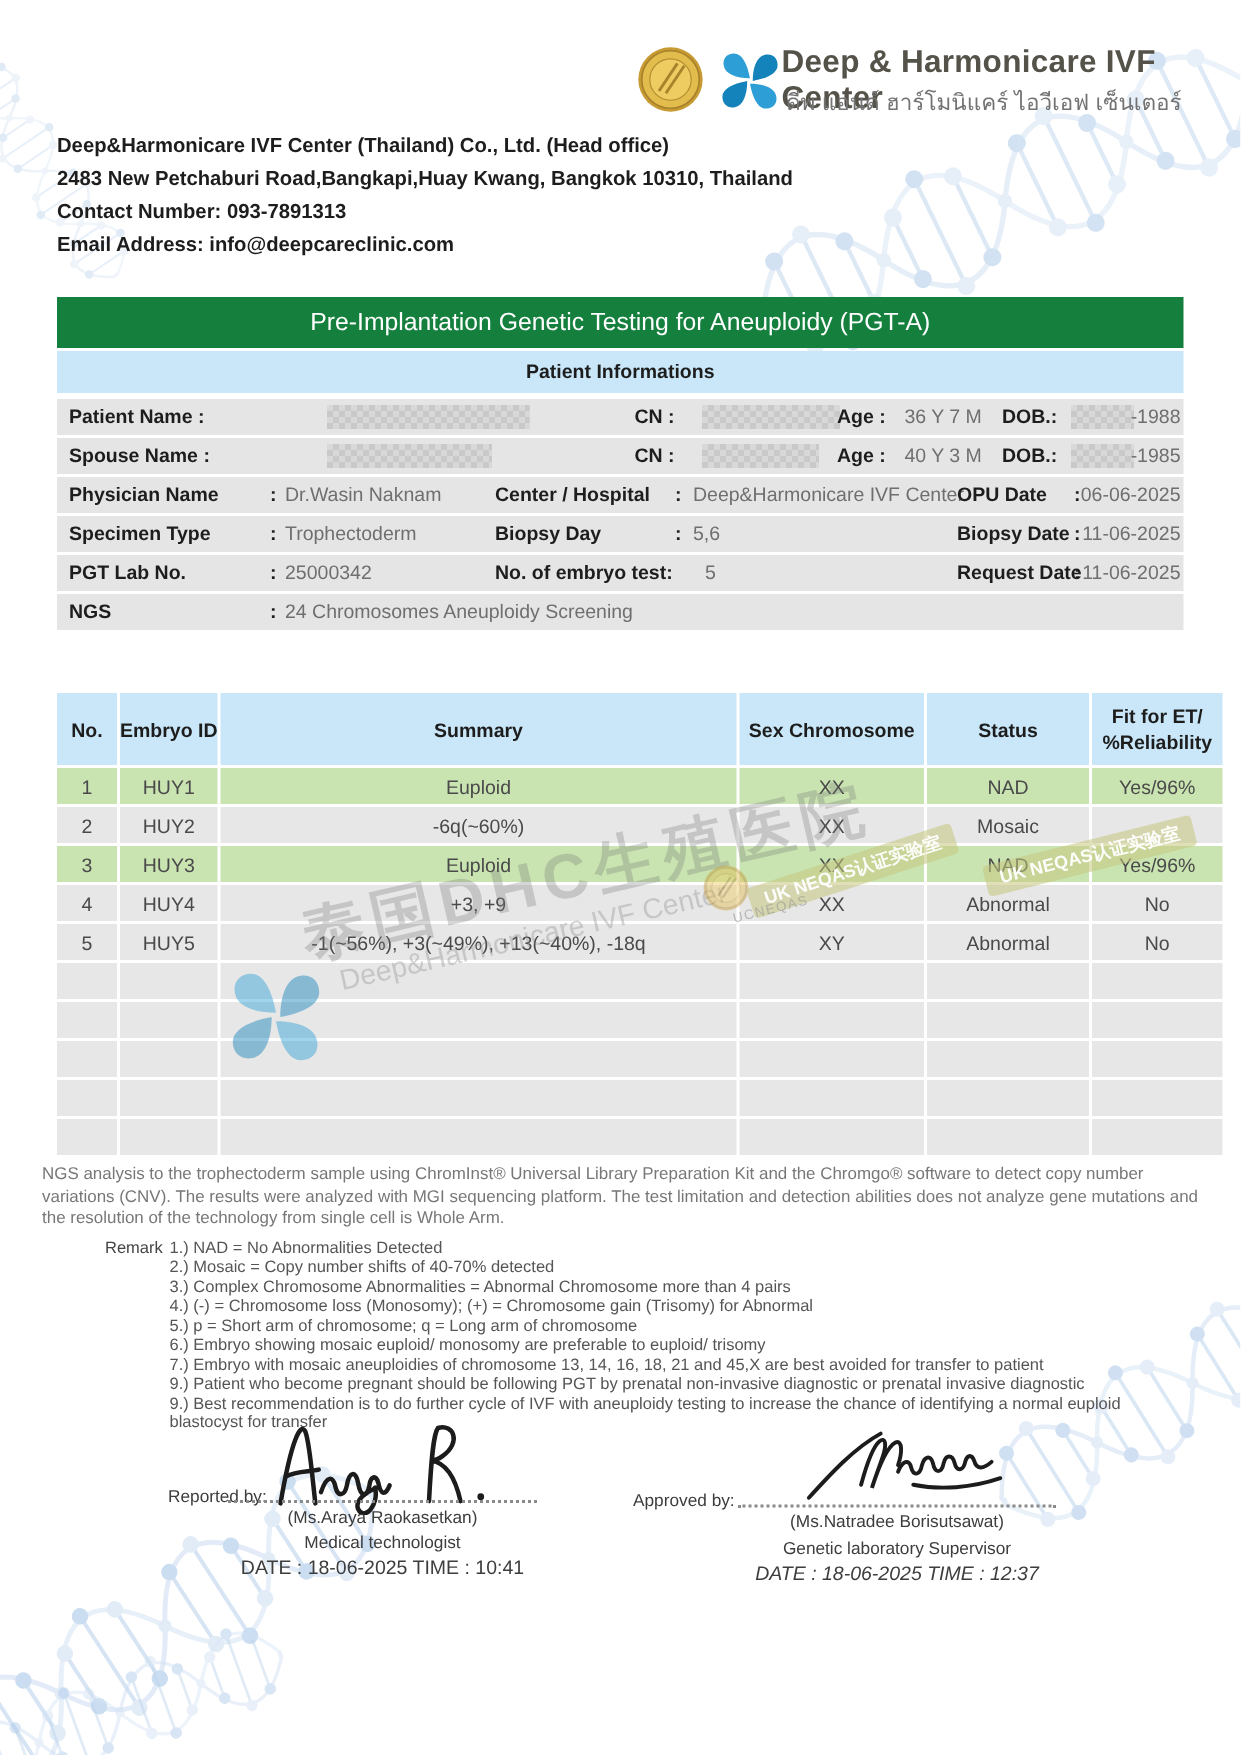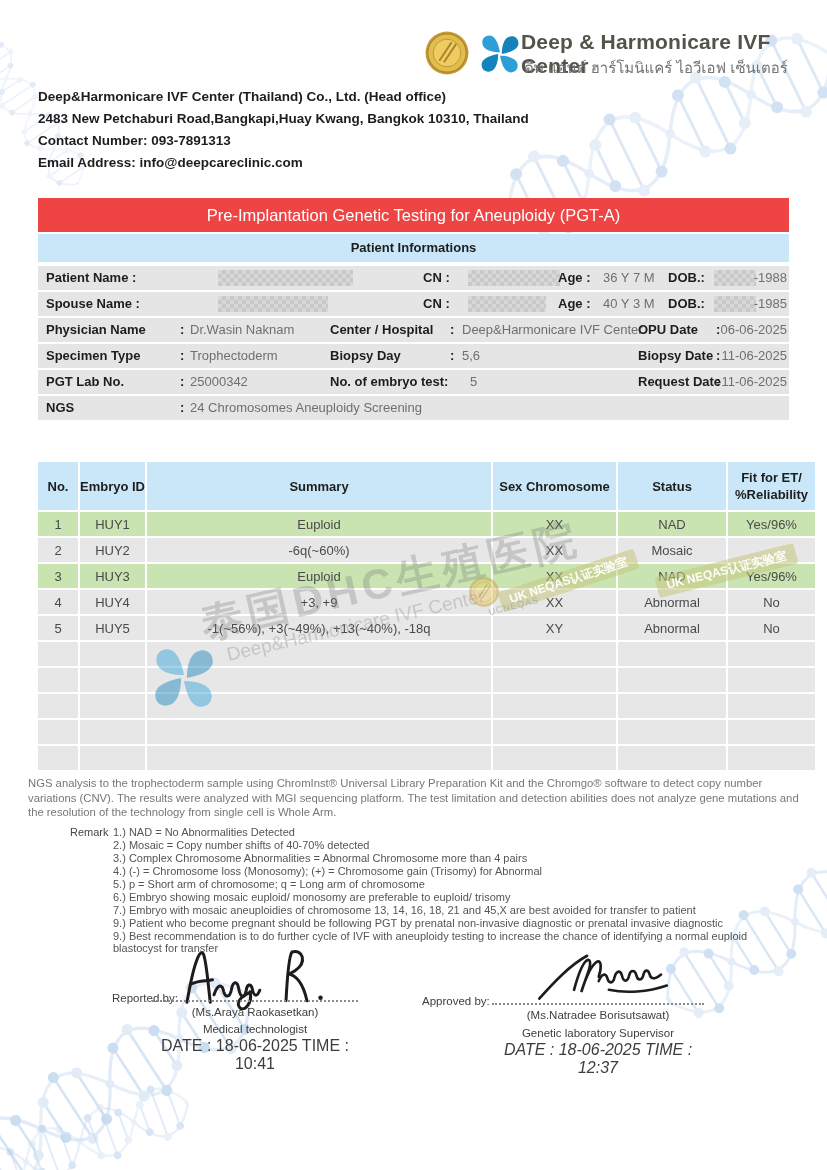--- a/index.html
+++ b/index.html
@@ -4,21 +4,21 @@
 <style>
   html,body{margin:0;padding:0;background:#fff;}
   .page{position:relative;width:827px;height:1170px;background:#ffffff;overflow:hidden;
         font-family:"Liberation Sans", sans-serif;color:#222;}
   .abs{position:absolute;}
   
   .brand-en{position:absolute;left:521px;top:30px;font-size:21px;font-weight:bold;color:#55524a;letter-spacing:.2px;}
   .brand-th{position:absolute;left:524px;top:56px;font-size:15px;color:#737373;}
   .addr{position:absolute;left:38px;top:86px;font-size:13.5px;font-weight:bold;color:#1d1d1d;line-height:22px;}
   
-  .bar-blue{position:absolute;left:38px;width:751px;background:#ef4444;color:#fff;text-align:center;}
+  .bar-blue{position:absolute;left:38px;width:751px;background:#15803d;color:#fff;text-align:center;}
   .bar-title1{top:198px;height:34px;line-height:34px;font-size:16.5px;}
   .bar-title2{top:424px;height:34px;line-height:34px;font-size:18px;}
   .bar-light{position:absolute;left:38px;top:234px;width:751px;height:28px;background:#c9e7f8;
              text-align:center;line-height:28px;font-size:13px;font-weight:bold;color:#1d1d1d;}
   
   .irow{position:absolute;left:38px;width:751px;height:24px;background:#e5e5e5;font-size:13px;}
   .irow .lbl{position:absolute;top:4px;font-weight:bold;color:#1d1d1d;white-space:nowrap;}
   .irow .val{position:absolute;top:4px;color:#6f6f6f;white-space:nowrap;}
   .irow .sep{position:absolute;top:4px;font-weight:bold;color:#1d1d1d;}
   .redact{position:absolute;top:4px;height:16px;background:#cfcfcf;
@@ -36,21 +36,21 @@
   
   .ngs-note{position:absolute;left:28px;top:776px;width:780px;font-size:11.3px;color:#777;line-height:14.6px;}
   .remark-label{position:absolute;left:70px;top:826px;font-size:11px;color:#444;}
   .remark-list{position:absolute;left:113px;top:826px;width:650px;font-size:11px;color:#555;line-height:12.4px;}
   .remark-list div{margin:0 0 0.6px 0;}
   
   .sig-label{position:absolute;font-size:11.5px;color:#3d3d3d;}
   .sig-line{position:absolute;border-bottom:2px dotted #8a8a8a;}
   .sig-name{position:absolute;text-align:center;font-size:11.5px;color:#3d3d3d;}
   .sig-role{position:absolute;text-align:center;font-size:11.5px;color:#3d3d3d;}
-  .sig-date{position:absolute;text-align:center;font-size:16px;color:#3d3d3d;}
+  .sig-date{position:absolute;text-align:center;font-size:13px;color:#3d3d3d;}
   .disclaimer{position:absolute;left:30px;top:1132px;font-size:11px;color:#5f5f5f;}
   
   .wm-text{position:absolute;left:212px;top:596px;transform:rotate(-13deg);transform-origin:left bottom;pointer-events:none;}
   .wm-cn{font-size:42px;letter-spacing:5px;color:rgba(120,120,120,.30);font-weight:bold;}
   .wm-en{font-size:19px;color:rgba(130,130,130,.33);margin-top:-4px;margin-left:18px;}
   .wm-badge{position:absolute;background:rgba(197,198,126,.55);color:rgba(255,255,255,.95);
             font-size:12px;font-weight:bold;padding:2px 10px;border-radius:3px;white-space:nowrap;pointer-events:none;}
   .wm-badge1{left:497px;top:570px;transform:rotate(-18deg);}
   .wm-badge2{left:655px;top:560px;transform:rotate(-14deg);}
   .wm-small{position:absolute;left:488px;top:601px;transform:rotate(-14deg);font-size:9px;

